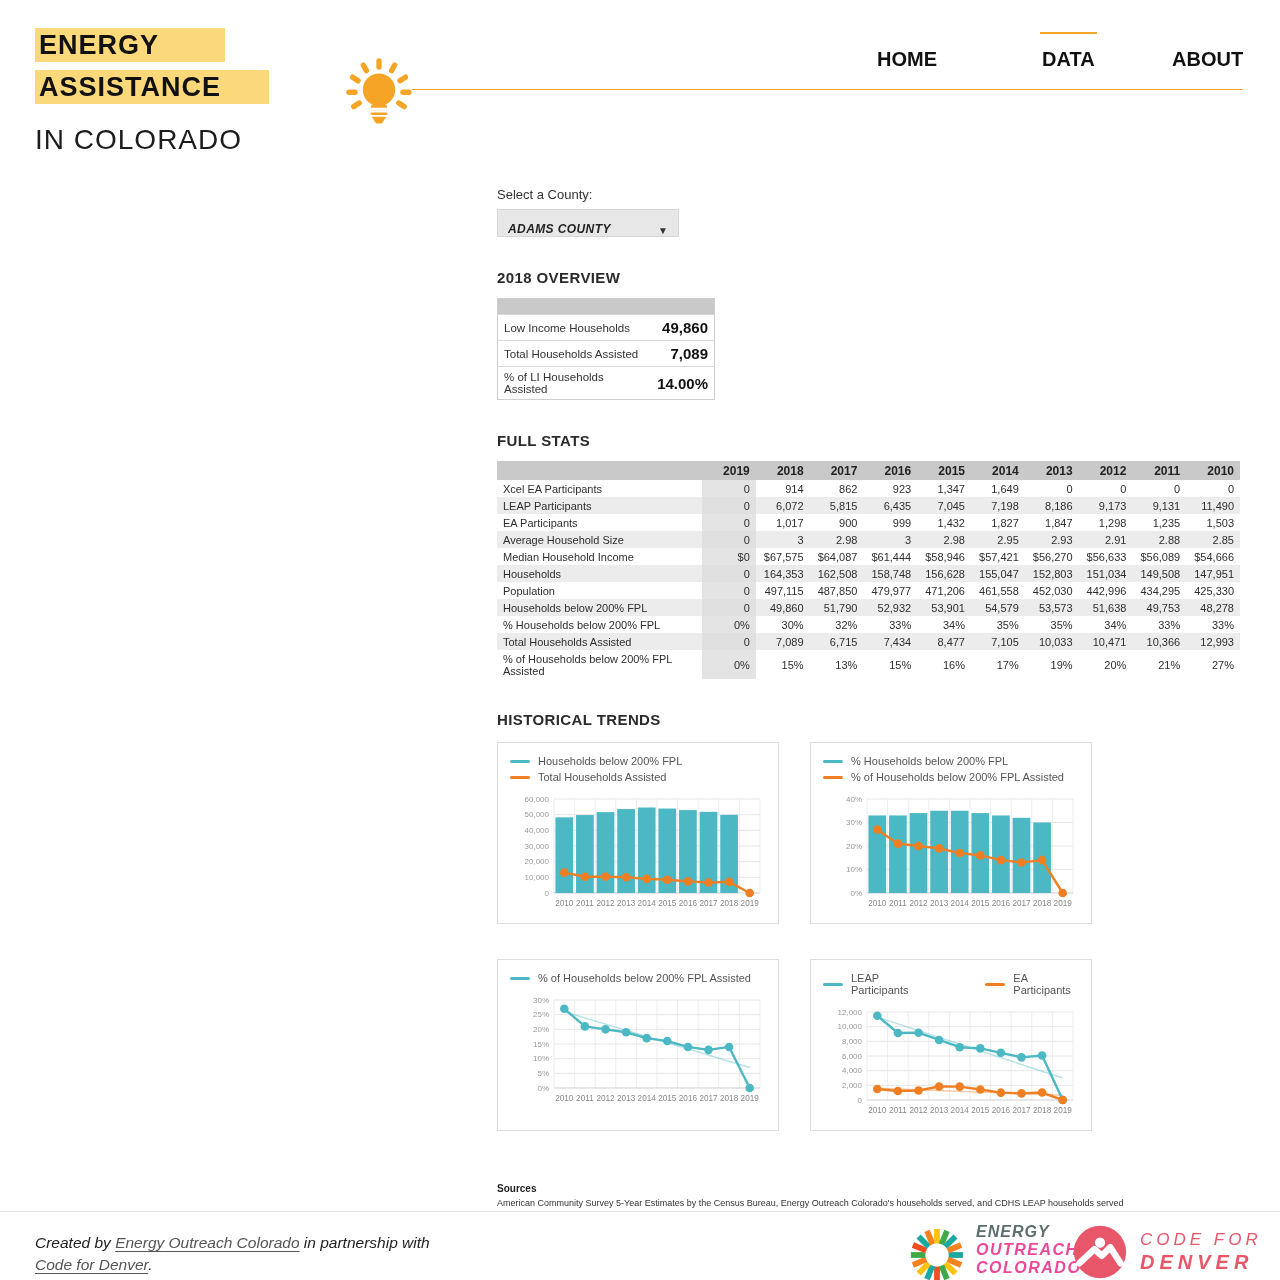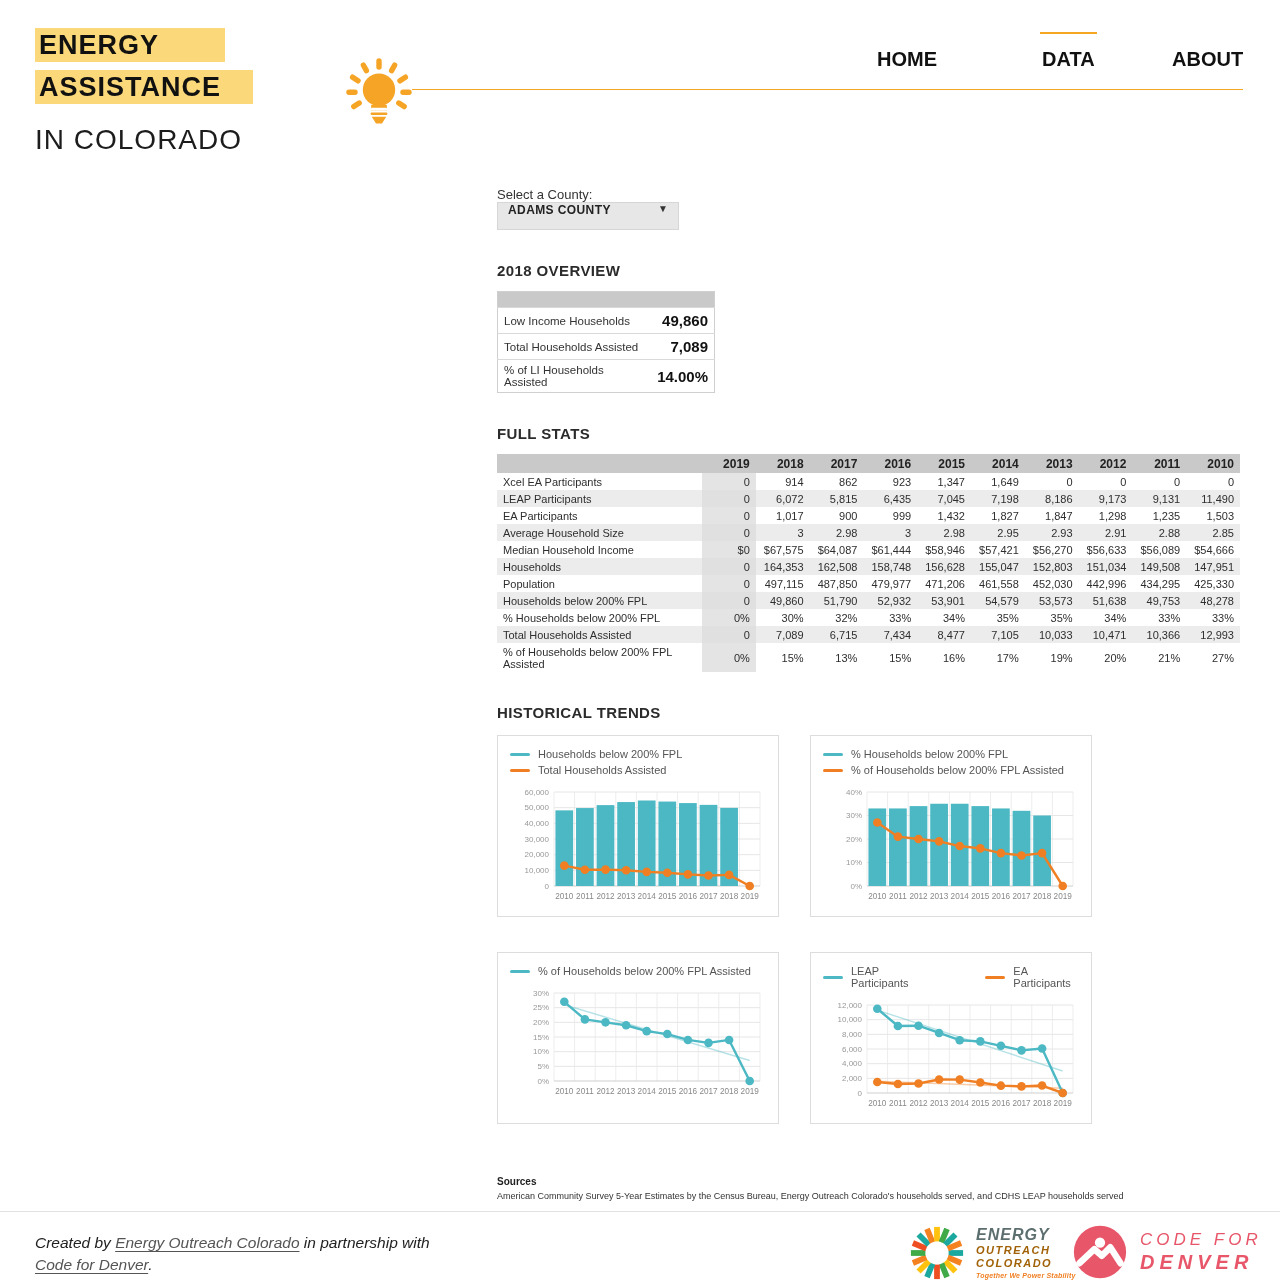--- a/index.html
+++ b/index.html
@@ -12,36 +12,36 @@
   *{margin:0;padding:0;box-sizing:border-box;}
   html,body{width:1280px;height:1280px;background:#fff;overflow:hidden;
     font-family:"Liberation Sans", sans-serif;color:var(--ink);}
   body{position:relative;}
 
   
   .title-block{position:absolute;left:35px;top:28px;}
   .hl{display:inline-block;background:var(--highlight);font-size:27px;font-weight:800;
       letter-spacing:1px;color:#111;line-height:30px;padding:2px 6px 2px 4px;margin-bottom:8px;}
   .hl1{padding-right:66px;}
-  .hl2{padding-right:32px;}
+  .hl2{padding-right:48px;}
   .subtitle{font-size:28px;font-weight:400;color:#1c1c1c;letter-spacing:1px;margin-top:12px;}
 
   .bulb{position:absolute;left:341px;top:55px;width:76px;height:84px;}
   .header-line{position:absolute;left:412px;top:89px;width:831px;height:0;
       border-top:1.6px solid var(--accent);}
   .nav{position:absolute;left:8px;top:48px;width:1280px;height:30px;}
   .nav-item{position:absolute;font-size:20px;font-weight:700;color:#111;cursor:pointer;}
   .nav-item.active::before{content:"";position:absolute;left:-2px;right:-2px;top:-16px;
       border-top:2.5px solid var(--accent);}
 
   
   .main{position:absolute;left:497px;top:187px;width:743px;}
   .select-label{font-size:13px;color:#333;}
-  .county-select{width:182px;height:28px;background:#E7E7E7;border:1px solid #D6D6D6;
-      display:flex;align-items:flex-start;justify-content:space-between;padding:0 10px;cursor:pointer;}
+  .county-select{margin-top:7px;width:182px;height:28px;background:#E7E7E7;border:1px solid #D6D6D6;
+      display:flex;align-items:flex-end;justify-content:space-between;padding:0 10px;cursor:pointer;font-style:italic;}
   .county-select .val{font-size:12px;font-weight:700;letter-spacing:.4px;color:#222;}
   .caret{font-size:10px;color:#333;}
 
   h2.section{font-size:15px;font-weight:800;letter-spacing:.4px;color:#2b2b2b;margin-top:32px;}
 
   
   table{border-collapse:collapse;}
   .overview-table{margin-top:12px;width:218px;border:1px solid #CFCFCF;font-size:11.5px;}
   .overview-table .band th{background:#C9C9C9;height:16px;padding:0;}
   .overview-table td{border-top:1px solid #D9D9D9;padding:4px 6px;}
@@ -71,21 +71,21 @@
   .sources{margin-top:52px;}
   .sources h3{font-size:10px;font-weight:800;color:#222;}
   .sources p{font-size:9px;color:#333;margin-top:3px;line-height:1.45;}
 
   
   .footer{position:absolute;left:0;top:1211px;width:1280px;height:70px;border-top:1px solid #E2E2E2;font-style:italic;}
   .footer-text{position:absolute;left:35px;top:20px;font-size:15.5px;color:#222;line-height:1.45;width:420px;}
   .footer-text a{color:#555;text-decoration:underline;text-underline-offset:3px;}
   .eoc-logo{position:absolute;left:908px;top:12px;display:flex;align-items:center;gap:10px;}
   .eoc-text .l1{font-size:16px;font-weight:800;letter-spacing:1px;color:#5C6E6E;line-height:1.05;}
-  .eoc-text .l2,.eoc-text .l3{font-size:11px;font-weight:800;letter-spacing:1.5px;color:#a16207;line-height:1.15;}
+  .eoc-text .l2,.eoc-text .l3{font-size:16px;font-weight:800;letter-spacing:1.5px;color:#ec4899;line-height:1.15;}
   .eoc-text .tag{font-size:7px;font-weight:700;color:#F07F23;margin-top:2px;letter-spacing:.2px;}
   .cfd-logo{position:absolute;left:1072px;top:12px;display:flex;align-items:center;gap:12px;}
   .cfd-text .l1{font-size:17px;font-weight:300;letter-spacing:4px;color:#E8566A;line-height:1.2;}
   .cfd-text .l2{font-size:20px;font-weight:700;letter-spacing:5px;color:#E8566A;line-height:1.2;}
 </style>
 </head>
 <body>
 
 <div class="title-block">
   <div><span class="hl hl1">ENERGY</span></div>

